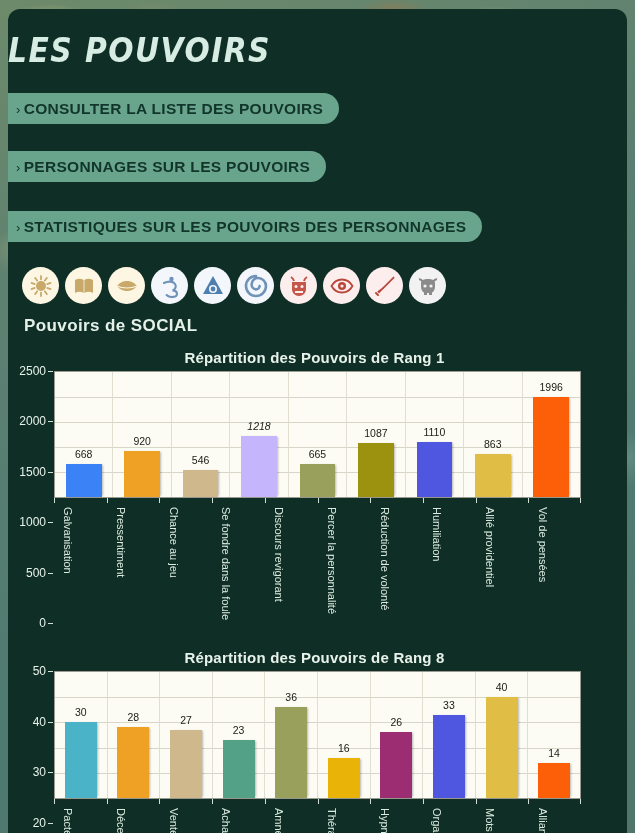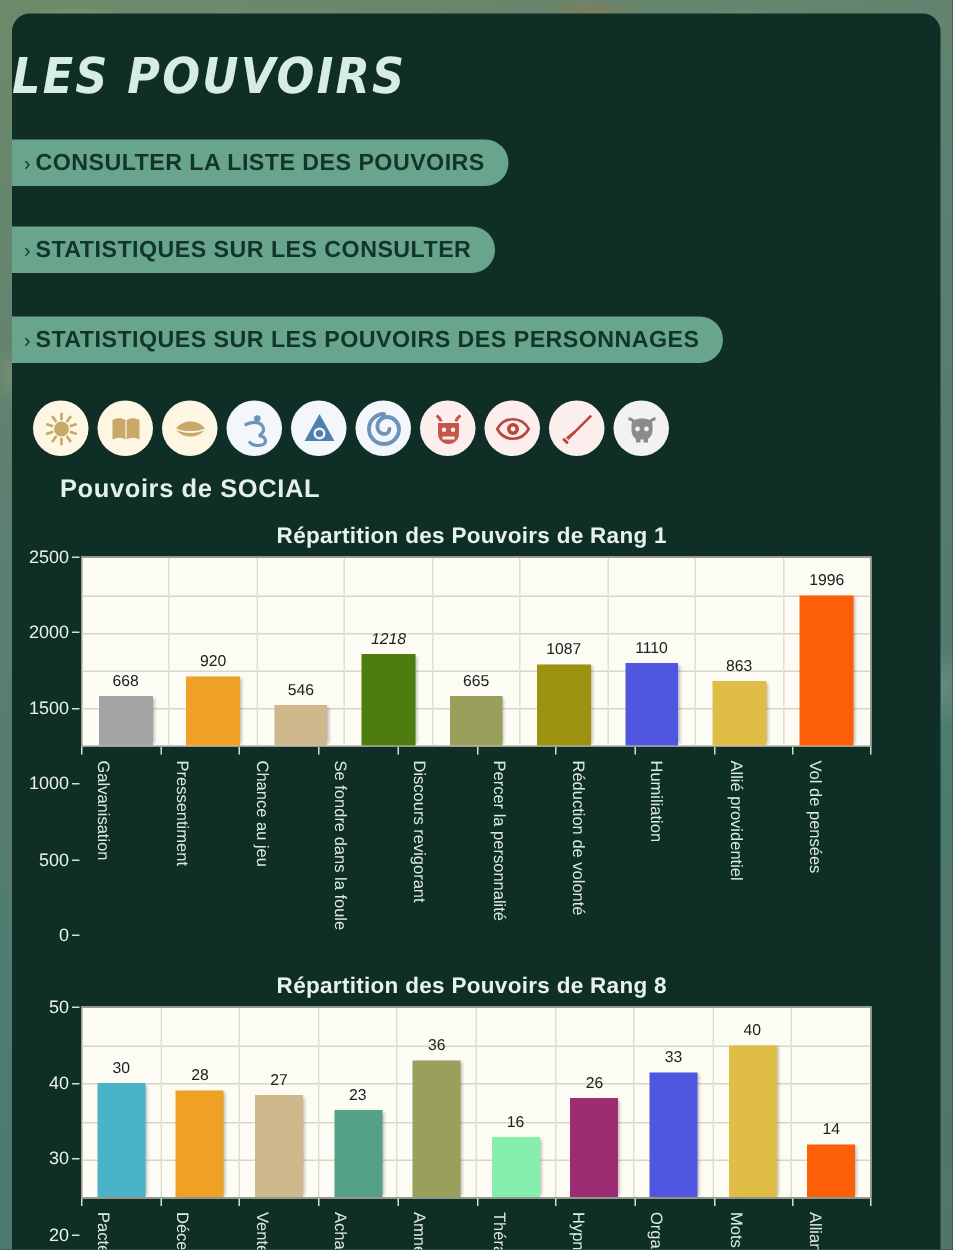--- a/index.html
+++ b/index.html
@@ -93,21 +93,21 @@
     border-radius: 50%;
     display: flex; align-items: center; justify-content: center;
     cursor: pointer;
     flex: none;
   }
   .pw-icon svg { display: block; }
 
   
   #cat-title {
     position: absolute;
-    left: 32px;
+    left: 16px;
     top: 307px;
     color: #e3f1e8;
     font-family: "Liberation Sans Narrow", "Liberation Sans", sans-serif;
     font-weight: bold;
     font-size: 17px;
     letter-spacing: .4px;
   }
 
   
   .chart-block { position: absolute; left: 0; width: 613px; }
@@ -241,21 +241,21 @@
 <div id="backdrop"></div>
 
 <div id="panel">
 
   <h1 id="page-title">LES POUVOIRS</h1>
 
   <div class="nav-btn" id="nav-1">
     <span class="chev">›</span><span>CONSULTER LA LISTE DES POUVOIRS</span>
   </div>
   <div class="nav-btn" id="nav-2">
-    <span class="chev">›</span><span>STATISTIQUES SUR LES CONSULTER</span>
+    <span class="chev">›</span><span>PERSONNAGES SUR LES POUVOIRS</span>
   </div>
   <div class="nav-btn" id="nav-3">
     <span class="chev">›</span><span>STATISTIQUES SUR LES POUVOIRS DES PERSONNAGES</span>
   </div>
 
   <div id="icon-strip">
       <div class="pw-icon" style="background: rgb(253, 246, 227);">
         <svg viewBox="0 0 24 24" width="24" height="24">
           <g fill="#c8a96a">
             <circle cx="12" cy="12" r="5"></circle>
@@ -365,36 +365,36 @@
           <div class="ytick" style="top: 40%;">1500</div>
           <div class="ytick" style="top: 20%;">2000</div>
           <div class="ytick" style="top: 0%;">2500</div>
         </div>
       <div class="plot" id="plot-1">
           <div class="gridline" style="top: 80%;"></div>
           <div class="gridline" style="top: 60%;"></div>
           <div class="gridline" style="top: 40%;"></div>
           <div class="gridline" style="top: 20%;"></div>
           <div class="bar-slot">
-            <div class="bar" title="Galvanisation : 668" style="height: 26.72%; background: #a3a3a3;">
+            <div class="bar" title="Galvanisation : 668" style="height: 26.72%; background: #3b82f6;">
               <span class="bar-val">668</span>
             </div>
           </div>
           <div class="bar-slot">
             <div class="bar" title="Pressentiment : 920" style="height: 36.8%; background: rgb(239, 161, 38);">
               <span class="bar-val">920</span>
             </div>
           </div>
           <div class="bar-slot">
             <div class="bar" title="Chance au jeu : 546" style="height: 21.84%; background: rgb(207, 184, 140);">
               <span class="bar-val">546</span>
             </div>
           </div>
           <div class="bar-slot">
-            <div class="bar" title="Se fondre dans la foule : 1218" style="height: 48.72%; background: #4d7c0f; font-style: italic;">
+            <div class="bar" title="Se fondre dans la foule : 1218" style="height: 48.72%; background: #c4b5fd; font-style: italic;">
               <span class="bar-val">1218</span>
             </div>
           </div>
           <div class="bar-slot">
             <div class="bar" title="Discours revigorant : 665" style="height: 26.6%; background: rgb(152, 160, 92);">
               <span class="bar-val">665</span>
             </div>
           </div>
           <div class="bar-slot">
             <div class="bar" title="Percer la personnalité : 1087" style="height: 43.48%; background: rgb(157, 146, 16);">
@@ -497,21 +497,21 @@
             <div class="bar" title="Acha : 23" style="height: 46%; background: rgb(83, 161, 134);">
               <span class="bar-val">23</span>
             </div>
           </div>
           <div class="bar-slot">
             <div class="bar" title="Amne : 36" style="height: 72%; background: rgb(152, 160, 92);">
               <span class="bar-val">36</span>
             </div>
           </div>
           <div class="bar-slot">
-            <div class="bar" title="Théra : 16" style="height: 32%; background: #86efac; padding-left: 20px;">
+            <div class="bar" title="Théra : 16" style="height: 32%; background: #eab308; padding-left: 20px;">
               <span class="bar-val">16</span>
             </div>
           </div>
           <div class="bar-slot">
             <div class="bar" title="Hypn : 26" style="height: 52%; background: rgb(156, 45, 115);">
               <span class="bar-val">26</span>
             </div>
           </div>
           <div class="bar-slot">
             <div class="bar" title="Orga : 33" style="height: 66%; background: rgb(79, 87, 224);">

